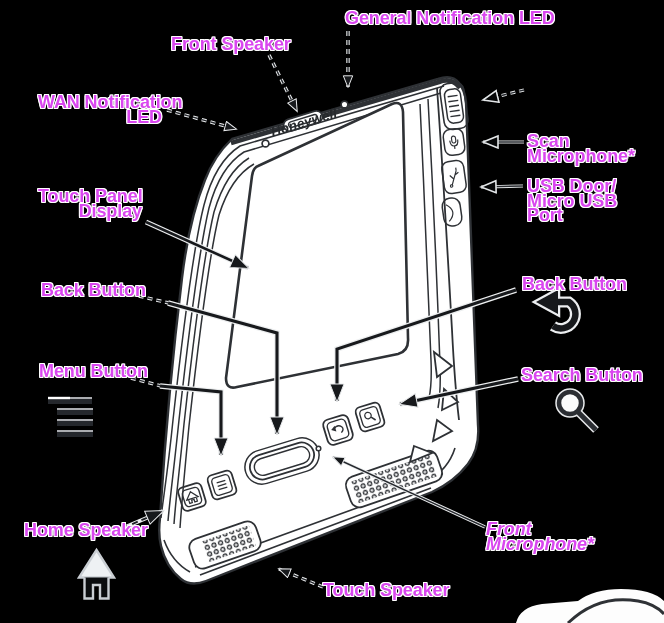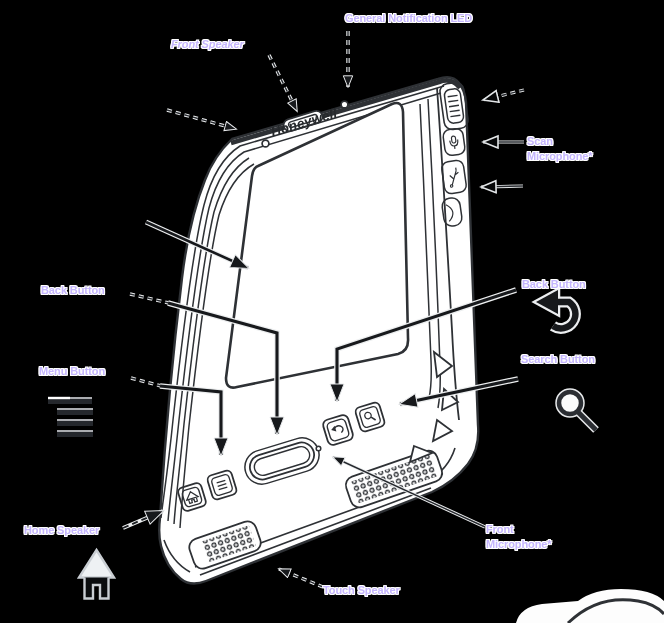--- a/index.html
+++ b/index.html
@@ -1,20 +1,20 @@
 <!DOCTYPE html>
 <html><head>
 <meta charset="utf-8">
 <style>
   html,body{margin:0;padding:0;background:#000;}
   #stage{position:relative;width:664px;height:623px;background:#000;overflow:hidden;
          font-family:"Liberation Sans", sans-serif;}
   #art{position:absolute;left:0;top:0;}
-  .lbl{position:absolute;font-weight:bold;font-size:11px;line-height:14.5px;
-       color:#c4b5fd;white-space:nowrap;letter-spacing:-0.1px;
+  .lbl{position:absolute;font-weight:bold;font-size:18px;line-height:14.5px;
+       color:#d946ef;white-space:nowrap;letter-spacing:-0.1px;
        text-shadow:1px 0 #fff,-1px 0 #fff,0 1px #fff,0 -1px #fff,
                    1px 1px #fff,-1px -1px #fff,1px -1px #fff,-1px 1px #fff;}
   .r{text-align:right;}
   #brand{position:absolute;left:269px;top:125px;transform:rotate(-16.5deg);
          transform-origin:left top;font-style:italic;font-weight:900;
          font-size:13.5px;color:#26292c;letter-spacing:0.2px;}
 </style>
 </head>
 <body>
 
@@ -218,42 +218,55 @@
   </g>
 
   <g>
     <path d="M 516,623 Q 520,607 542,604 L 578,601 Q 594,589 621,589 Q 652,589 664,601 L 664,623 Z" fill="#fdfdfd"></path>
     <path d="M 568,623 Q 598,594 638,601 Q 655,604 664,614" fill="none" stroke="#2e3135" stroke-width="3"></path>
   </g>
 </svg>
 
 <div class="lbl" style="left:345px;top:11px;">General Notification LED</div>
 
-<div class="lbl" style="left:171px;top:37px;font-style:italic;">Front Speaker</div>
-
+<div class="lbl" style="left:171px;top:37px;">Front Speaker</div>
+
+<div class="lbl r" style="left:38px;top:95px;width:124px;">
+  <div>WAN Notification</div>
+  <div>LED</div>
+</div>
 
 
 <div class="lbl" style="left:527px;top:134px;">
   <div>Scan</div>
   <div>Microphone*</div>
 </div>
 
-
+<div class="lbl" style="left:527px;top:179px;">
+  <div>USB Door/</div>
+  <div>Micro USB</div>
+  <div>Port</div>
+</div>
+
+<div class="lbl r" style="left:38px;top:189px;width:104px;">
+  <div>Touch Panel</div>
+  <div>Display</div>
+</div>
 
 <div class="lbl" style="left:41px;top:283px;">Back Button</div>
 
 <div class="lbl" style="left:522px;top:277px;">Back Button</div>
 
 <div class="lbl" style="left:39px;top:364px;">Menu Button</div>
 
-<div class="lbl" style="left:521px;top:352px;">Search Button</div>
+<div class="lbl" style="left:521px;top:368px;">Search Button</div>
 
 <div class="lbl" style="left:24px;top:523px;">Home Speaker</div>
 
-<div class="lbl" style="left:486px;top:522px;">
+<div class="lbl" style="left:486px;top:522px;font-style:italic;">
   <div>Front</div>
   <div>Microphone*</div>
 </div>
 
 <div class="lbl" style="left:323px;top:583px;">Touch Speaker</div>
 
 <div id="brand">Honeywell</div>
 
 </div>
 

